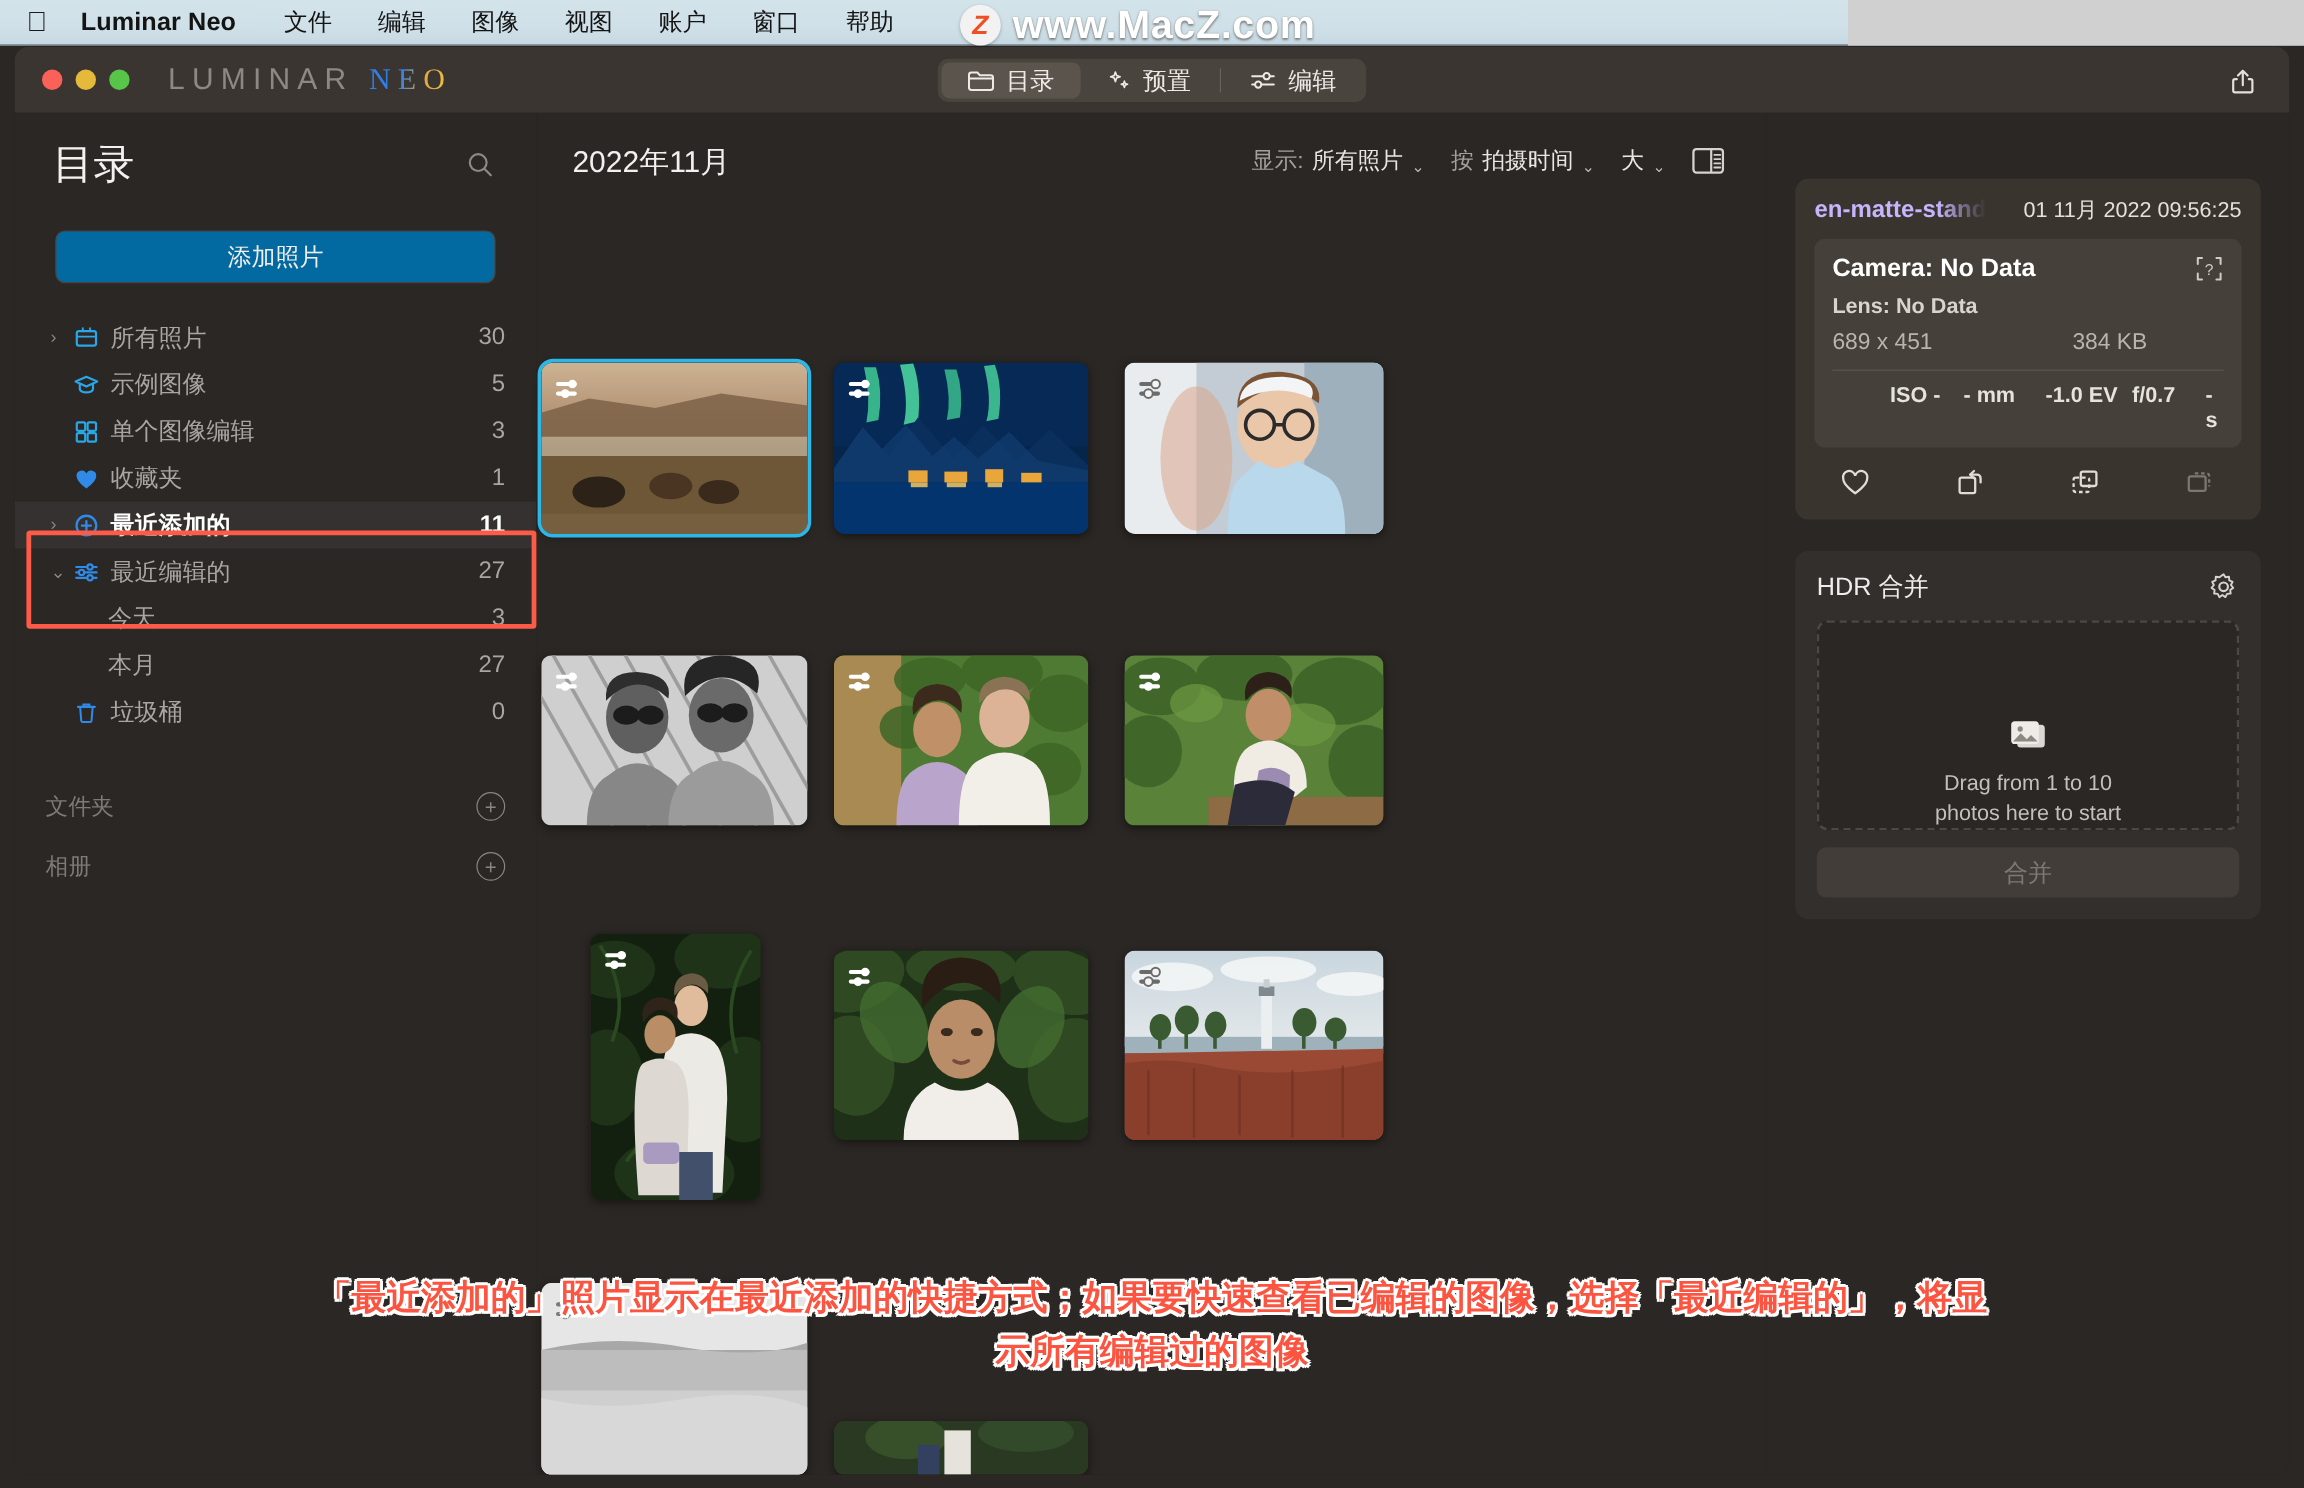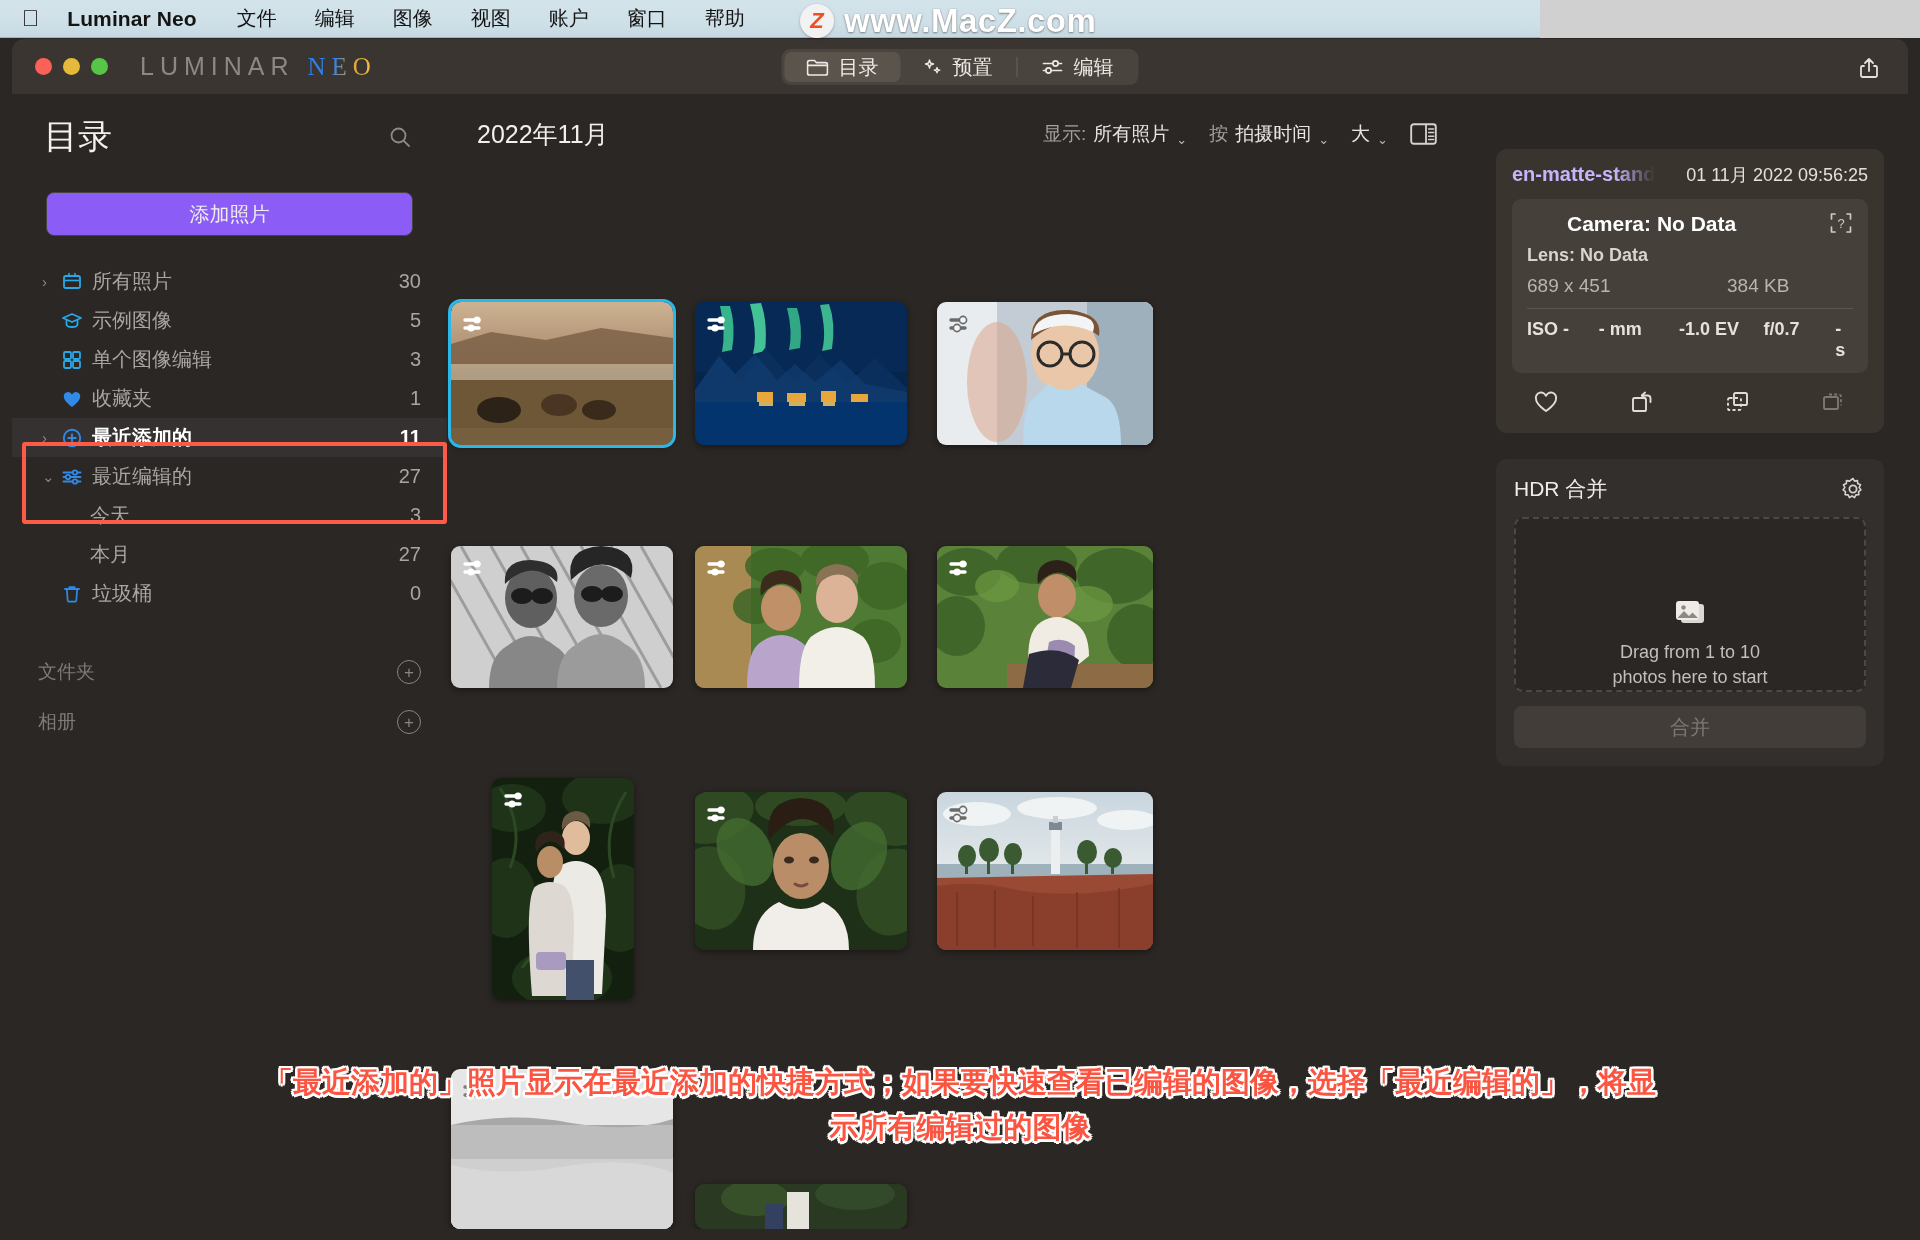--- a/index.html
+++ b/index.html
@@ -86,21 +86,21 @@
     position:absolute; left:0; top:55px; width:435px; height:1135px;
     background:#2b2724;
   }
   .sb-head{
     display:flex; align-items:center; justify-content:space-between;
     padding:20px 34px 0 32px;
   }
   .sb-title{ font-size:34px; color:#f3f1ef; font-weight:500; }
   .add-photos{
     margin:32px 34px 0 34px; height:44px; border-radius:8px;
-    background:#8b5cf6; color:#f0eeec; font-size:20px;
+    background:#0369a1; color:#f0eeec; font-size:20px;
     display:flex; align-items:center; justify-content:center;
     border:1px solid #474340;
   }
   .sb-list{ margin-top:26px; }
   .sb-row{
     position:relative; height:39px; display:flex; align-items:center;
     padding:0 26px 0 30px; color:#a9a5a1; font-size:20px;
   }
   .sb-row .chev{ width:18px; font-size:15px; color:#8d8884; flex:0 0 18px; }
   .sb-row .ico{ width:32px; display:flex; align-items:center; justify-content:flex-start; flex:0 0 32px;}
@@ -167,28 +167,28 @@
   .fname{
     font-size:20px; font-weight:bold; color:#c4b5fd; white-space:nowrap; overflow:hidden;
     max-width:176px;
     -webkit-mask-image:linear-gradient(90deg,#000 72%,transparent 100%);
             mask-image:linear-gradient(90deg,#000 72%,transparent 100%);
   }
   .fdate{ font-size:18px; color:#e4e0dc; white-space:nowrap; }
   .exif{
     margin-top:12px; background:#454039; border-radius:9px; padding:13px 15px 12px 15px;
   }
-  .exif-r1{ display:flex; align-items:flex-start; justify-content:space-between;margin-left:40px; }
+  .exif-r1{ display:flex; align-items:center; justify-content:space-between; }
   .cam{ font-size:21px; font-weight:bold; color:#ffffff; }
   .lens{ font-size:18px; font-weight:bold; color:#d9d4cf; margin-top:9px; }
   .dims{ display:flex; margin-top:9px; font-size:19px; color:#b9b4af; }
   .dims .a{ width:200px; }
   .exif-div{ height:1px; background:#5b554d; margin:11px 0 10px 0; }
   .exif-r2{ display:flex; font-size:18px; font-weight:bold; color:#e6e2de; }
-  .exif-r2 span:nth-child(1){width:85px;}
+  .exif-r2 span:nth-child(1){width:85px;margin-left:48px;}
   .exif-r2 span:nth-child(2){width:95px;}
   .exif-r2 span:nth-child(3){width:100px;}
   .exif-r2 span:nth-child(4){width:85px;}
   .actions{
     display:flex; align-items:center; justify-content:space-between;
     padding:16px 20px 6px 20px;
   }
   .hdr-card{
     margin-top:26px; background:#332f2c; border-radius:11px; padding:16px 18px 18px 18px;
   }

